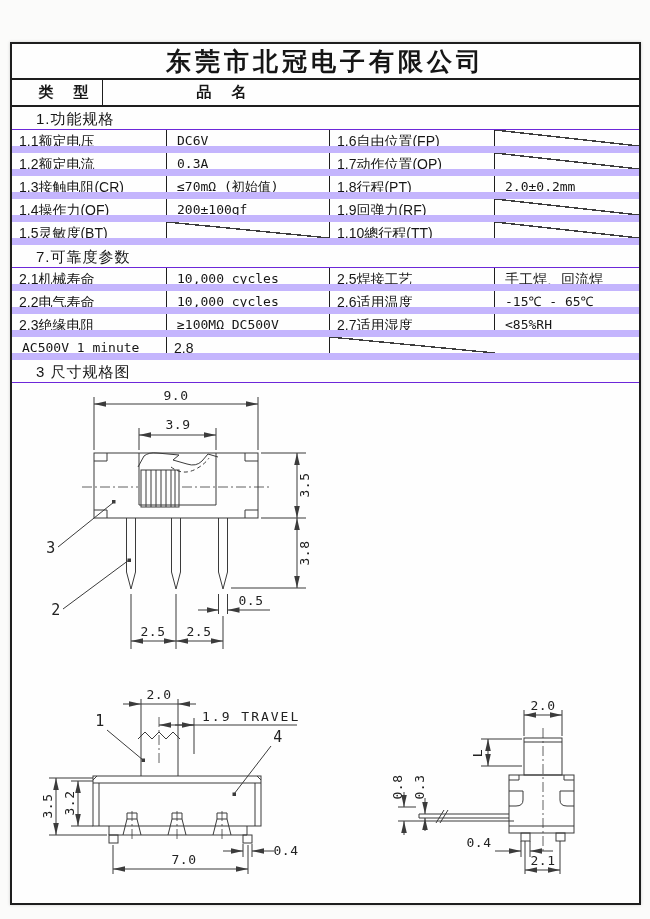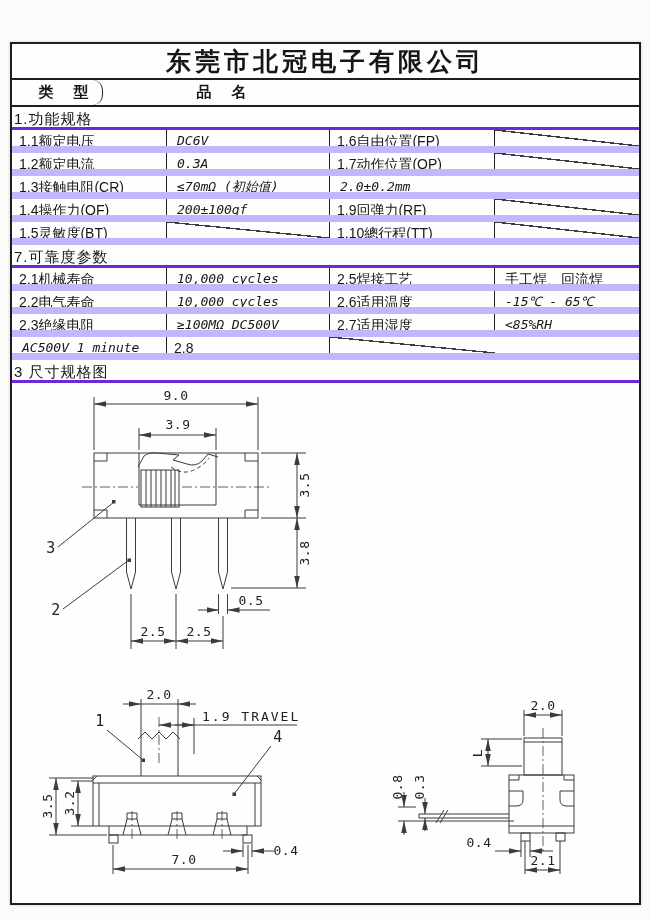--- a/index.html
+++ b/index.html
@@ -20,35 +20,35 @@
     height:36px; border-bottom:2px solid #1e1e1e;
     display:flex; align-items:center; justify-content:center;
     font-size:25px; font-weight:bold; letter-spacing:4px;text-align:right;
   }
   .type-row {
     height:27px; border-bottom:2px solid #1e1e1e;
     display:grid; grid-template-columns:91px 224px 75px 1fr;
   }
   .type-row > div { border-right:1px solid #1e1e1e; display:flex; align-items:center; justify-content:center; }
   .type-row > div:last-child { border-right:none; }
-  .tlabel { font-size:15px; font-weight:bold; letter-spacing:8px; padding-left:21px;border-radius:10px; }
+  .tlabel { font-size:15px; font-weight:bold; letter-spacing:8px; padding-left:21px; }
   .tvalue { font-size:16px; font-weight:bold; letter-spacing:2px; }
   .pname  { font-family:"DejaVu Sans Mono", monospace; font-size:15px; }
   .sec {
-    height:23px; line-height:23px; border-bottom:3px solid #6d28d9;
-    font-size:15px; padding-left:2px; letter-spacing:1px;
+    height:23px; line-height:23px; border-bottom:1px solid #6d28d9;
+    font-size:15px; padding-left:24px; letter-spacing:1px;
   }
   .row {
     height:23px; border-bottom:7px solid #c4b5fd;
     display:grid; grid-template-columns:155px 163px 165px 1fr;
   }
   .row > div { border-right:1px solid #1e1e1e; line-height:22px; overflow:hidden; white-space:nowrap; }
   .row > div:last-child { border-right:none; }
   .cl1 { font-size:14px; padding-left:7px; }
-  .cv  { font-family:"DejaVu Sans Mono", monospace; font-size:13px; padding-left:10px;font-style:italic; }
+  .cv  { font-family:"DejaVu Sans Mono", monospace; font-size:13px; padding-left:10px; }
   .cvz { font-family:"Liberation Sans", sans-serif; font-size:14px; padding-left:10px; }
   .diag {
     background-image:linear-gradient(to right top,
       transparent calc(50% - 0.7px), #3c3c3c calc(50% - 0.7px),
       #3c3c3c calc(50% + 0.7px), transparent calc(50% + 0.7px));
   }
   .drawing { flex:1; position:relative; overflow:hidden; }
   .drawing svg { position:absolute; left:0; top:0; }
   .geo { stroke:#3b3b3b; stroke-width:1; fill:none; }
   .geo .fill { fill:#3b3b3b; stroke:none; }
@@ -81,20 +81,21 @@
   </div>
   <div class="row">
     <div class="cl1">1.2额定电流</div>
     <div class="cv">0.3A</div>
     <div class="cl1">1.7动作位置(OP)</div>
     <div class="diag"></div>
   </div>
   <div class="row">
     <div class="cl1">1.3接触电阻(CR)</div>
     <div class="cv">≤70mΩ (初始值)</div>
+    <div class="cl1">1.8行程(PT)</div>
     <div class="cv">2.0±0.2mm</div>
   </div>
   <div class="row">
     <div class="cl1">1.4操作力(OF)</div>
     <div class="cv">200±100gf</div>
     <div class="cl1">1.9回弹力(RF)</div>
     <div class="diag"></div>
   </div>
   <div class="row">
     <div class="cl1">1.5灵敏度(BT)</div>

